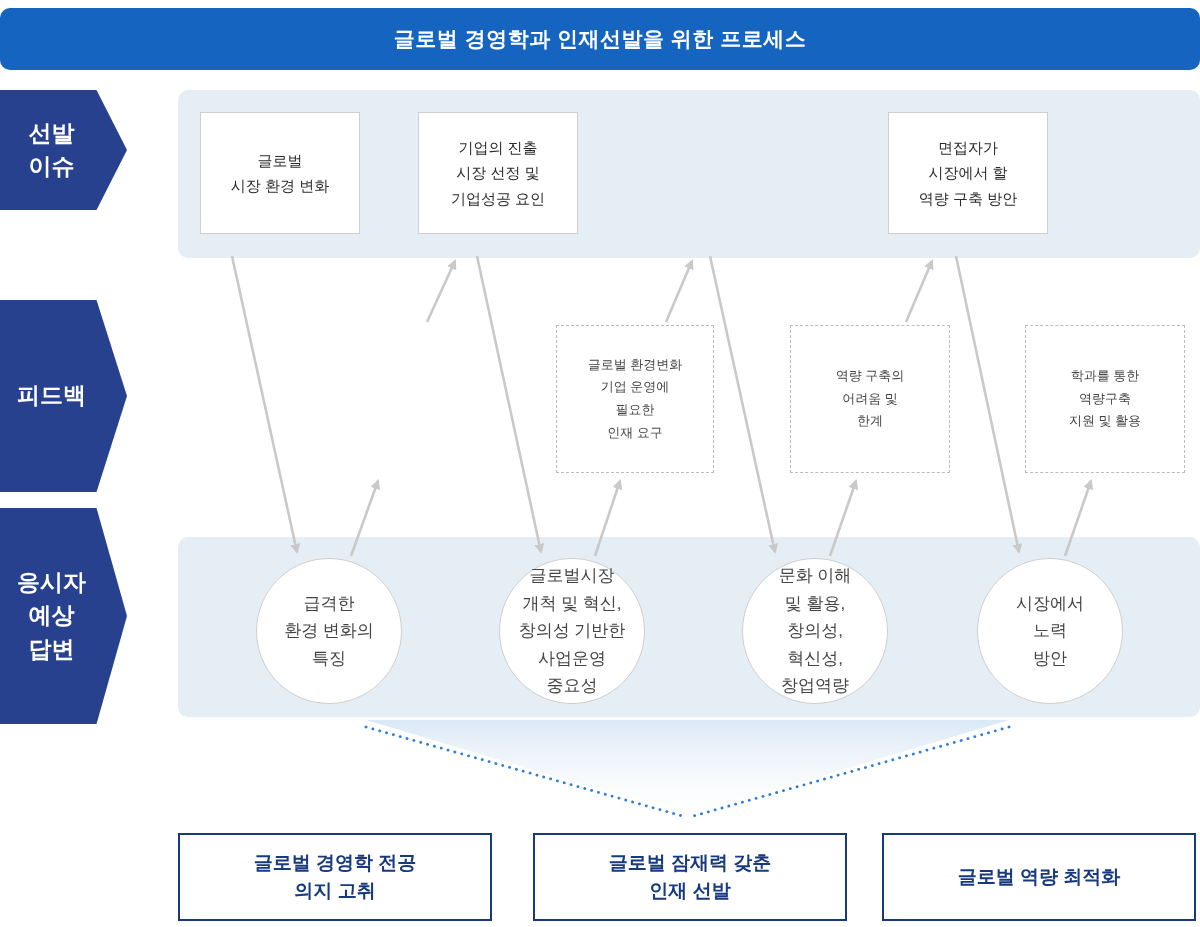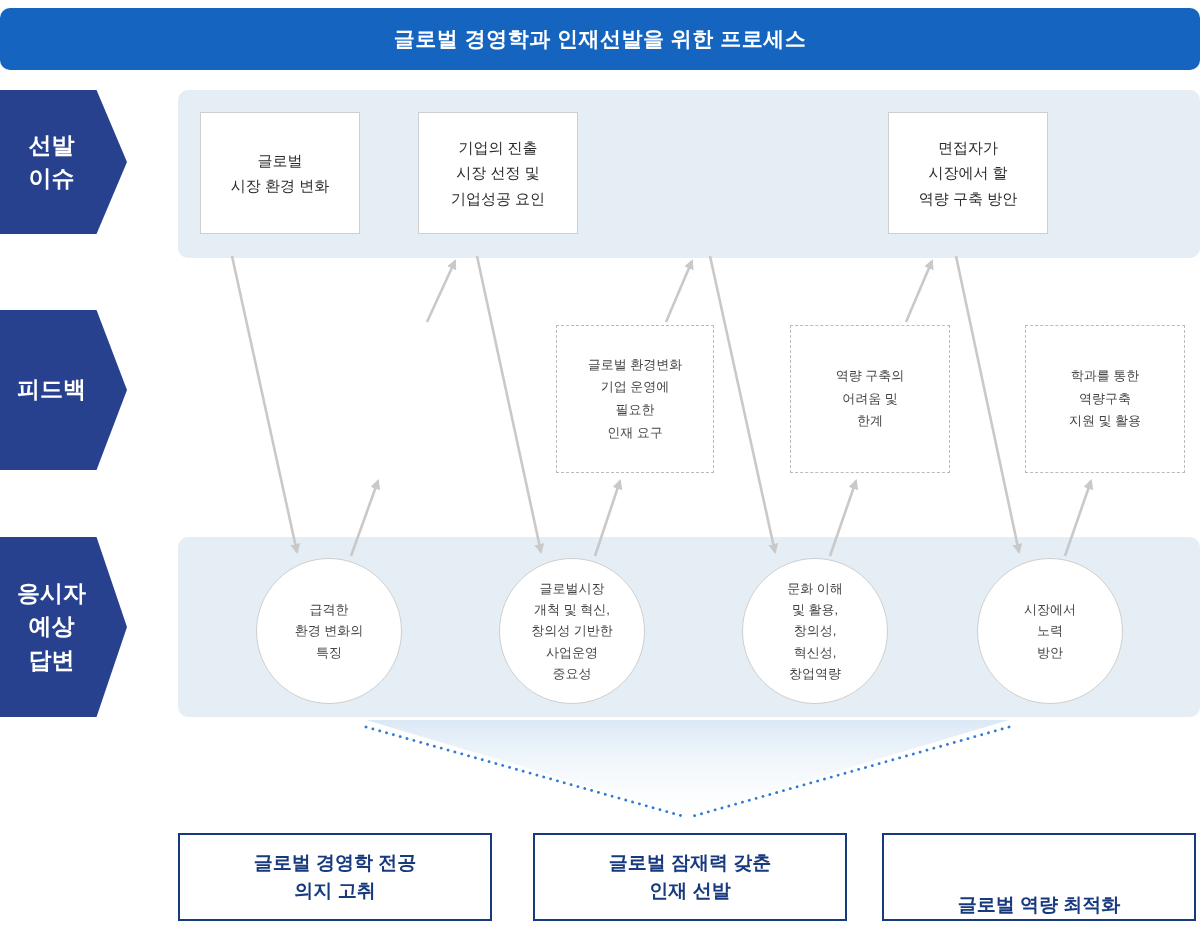--- a/index.html
+++ b/index.html
@@ -28,23 +28,23 @@
 
   .stage{
     position:absolute;left:0;width:127px;background:var(--stage-arrow-bg);
     clip-path:polygon(0 0,76% 0,100% 50%,76% 100%,0 100%);
     display:flex;align-items:center;justify-content:center;z-index:3;
   }
   .stage .stage-text{
     color:#ffffff;font-size:23px;font-weight:700;line-height:1.45;
     text-align:center;white-space:pre-line;margin-right:24px;
   }
-  .stage1{top:90px;height:144px;}
-  .stage2{top:310px;height:160px;}
-  .stage3{top:537px;height:180px;}
+  .stage1{top:90px;height:120px;}
+  .stage2{top:300px;height:192px;}
+  .stage3{top:508px;height:216px;}
 
   .band{
     position:absolute;left:178px;width:1022px;background:var(--band-bg);
     border-radius:10px;z-index:1;
   }
   .band1{top:90px;height:168px;}
   .band2{top:537px;height:180px;}
 
   .overlay{position:absolute;left:0;top:0;z-index:2;pointer-events:none;}
   .connectors line{stroke:var(--connector);stroke-width:2.6;marker-end:url(#ah);}
@@ -60,26 +60,26 @@
   .ib1{left:200px;} .ib2{left:418px;} .ib3{left:660px;} .ib4{left:888px;}
 
   .dashed-box{background:#ffffff;border:1px dashed var(--dashed-border);height:148px;top:325px;}
   .dashed-box .txt{font-size:13px;color:var(--sub-text);line-height:1.75;}
   .db1{left:320px;width:117px;}
   .db2{left:556px;width:158px;}
   .db3{left:790px;width:160px;}
   .db4{left:1025px;width:160px;}
 
   .circle{background:#ffffff;border:1px solid var(--box-border);width:146px;height:146px;border-radius:50%;top:558px;}
-  .circle .txt{font-size:13px;color:var(--sub-text);line-height:1.62;}
+  .circle .txt{font-size:17px;color:var(--sub-text);line-height:1.62;}
   .c1{left:256px;} .c2{left:499px;} .c3{left:742px;} .c4{left:977px;}
 
   .outcome{background:#ffffff;border:2px solid var(--outcome-border);width:314px;height:88px;top:833px;}
   .outcome .txt{font-size:19px;font-weight:700;color:var(--outcome-text);line-height:1.5;}
-  .ob1{left:178px;} .ob2{left:533px;} .ob3{left:882px;align-items:flex-end;}
+  .ob1{left:178px;} .ob2{left:533px;} .ob3{left:882px;}
 </style>
 </head>
 <body>
 
 <div class="page">
 
   <div class="header">
     <span class="title">글로벌 경영학과 인재선발을 위한 프로세스</span>
   </div>
 

